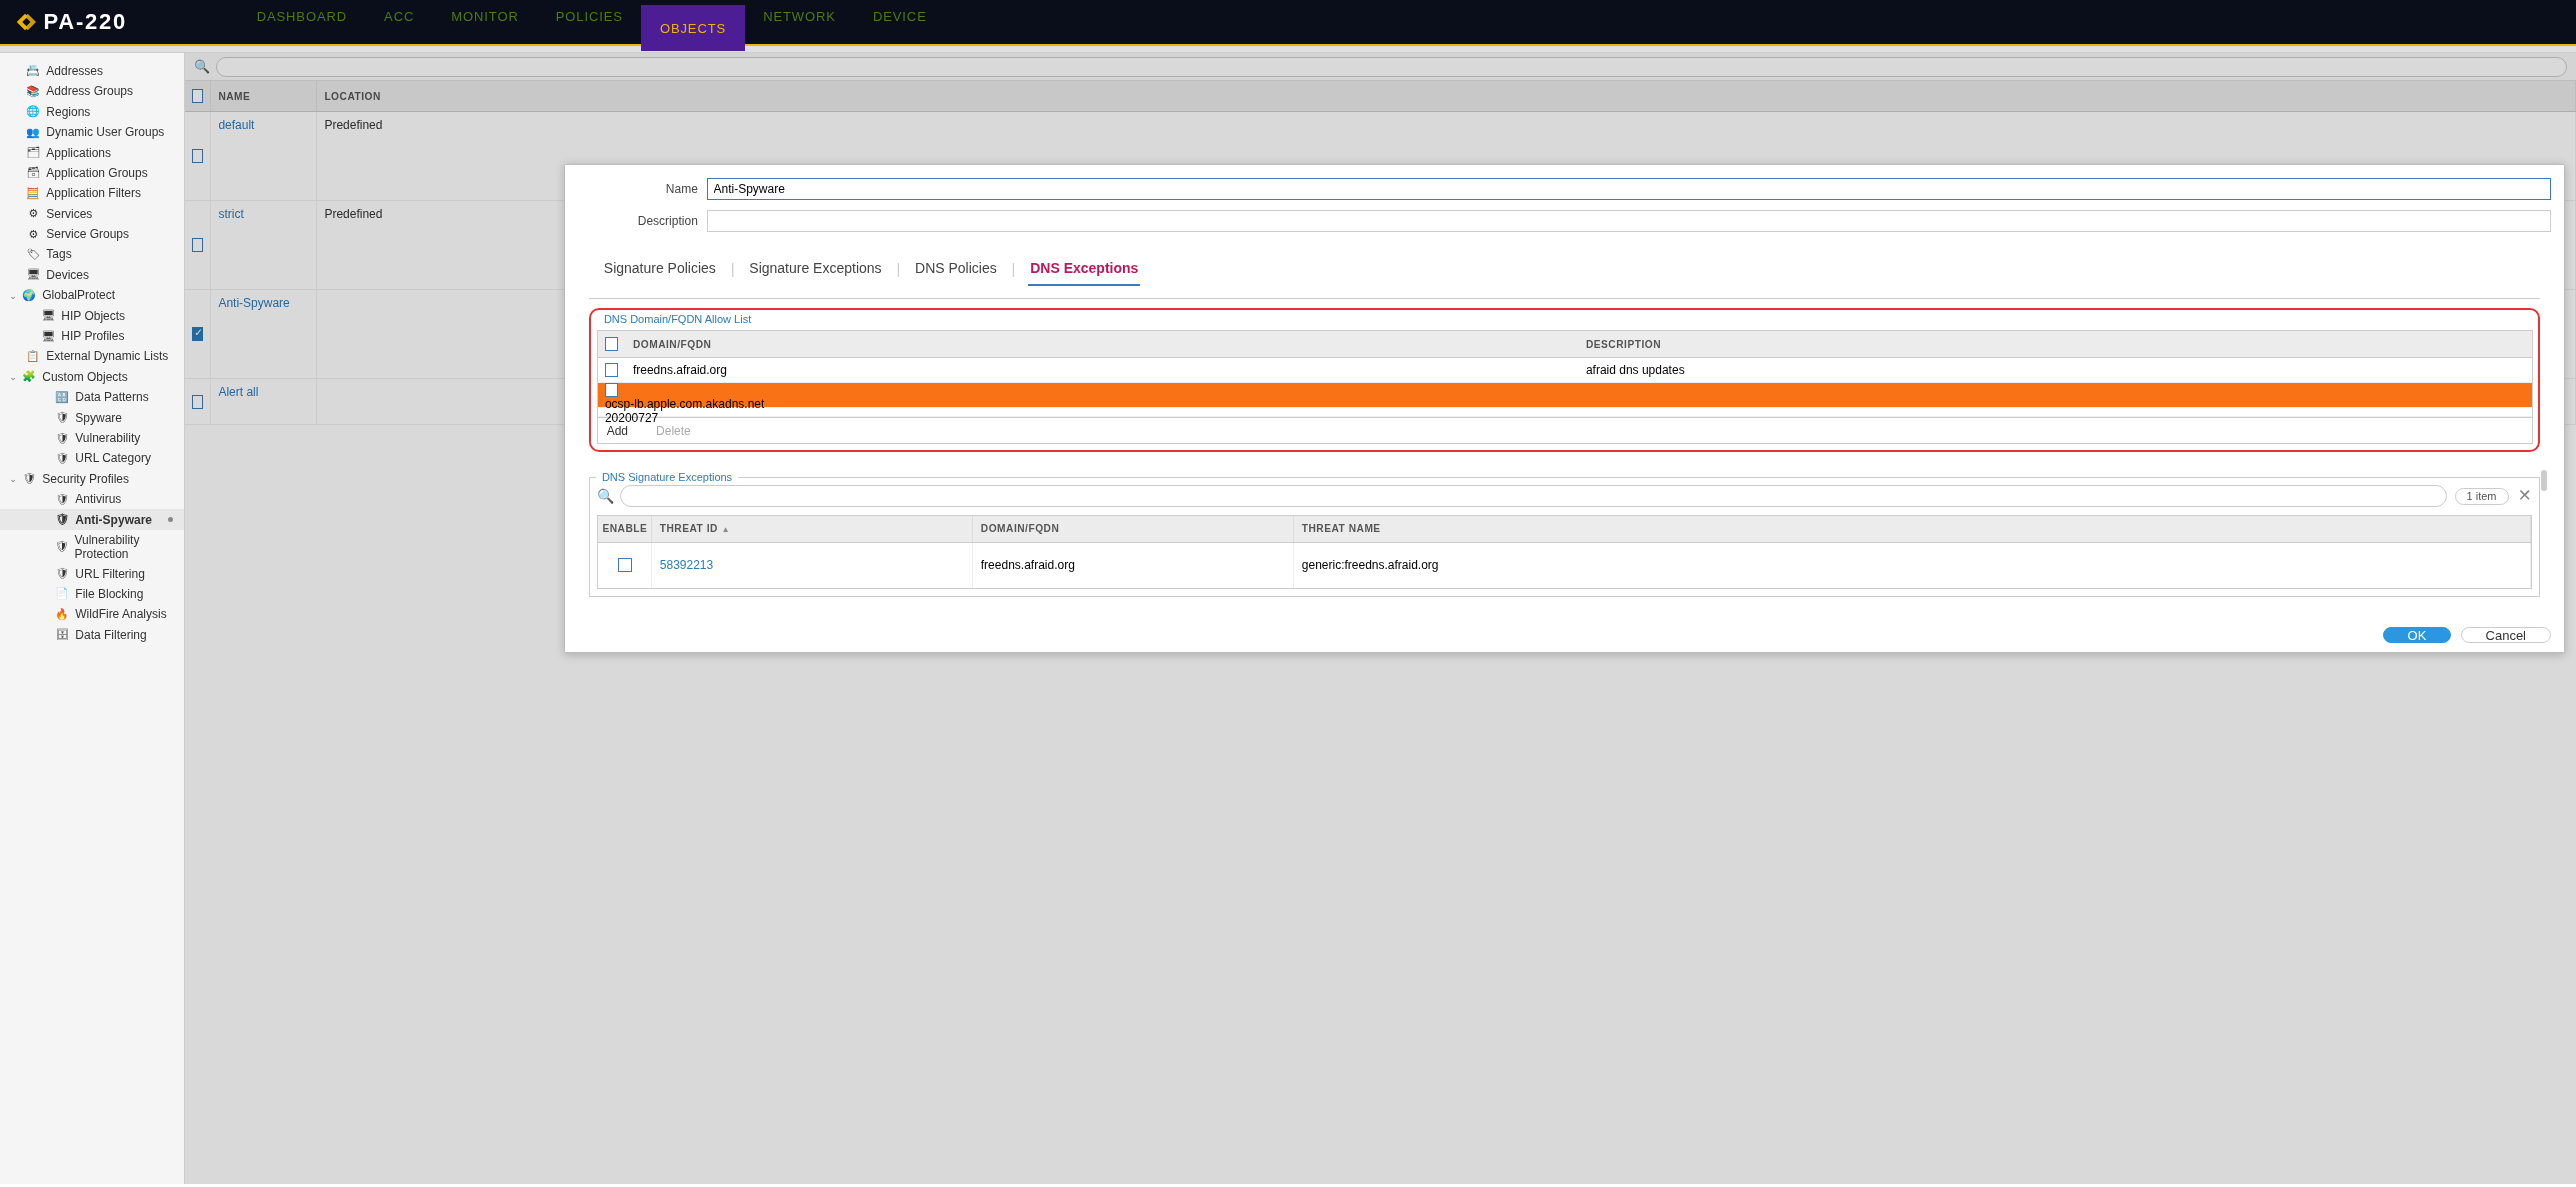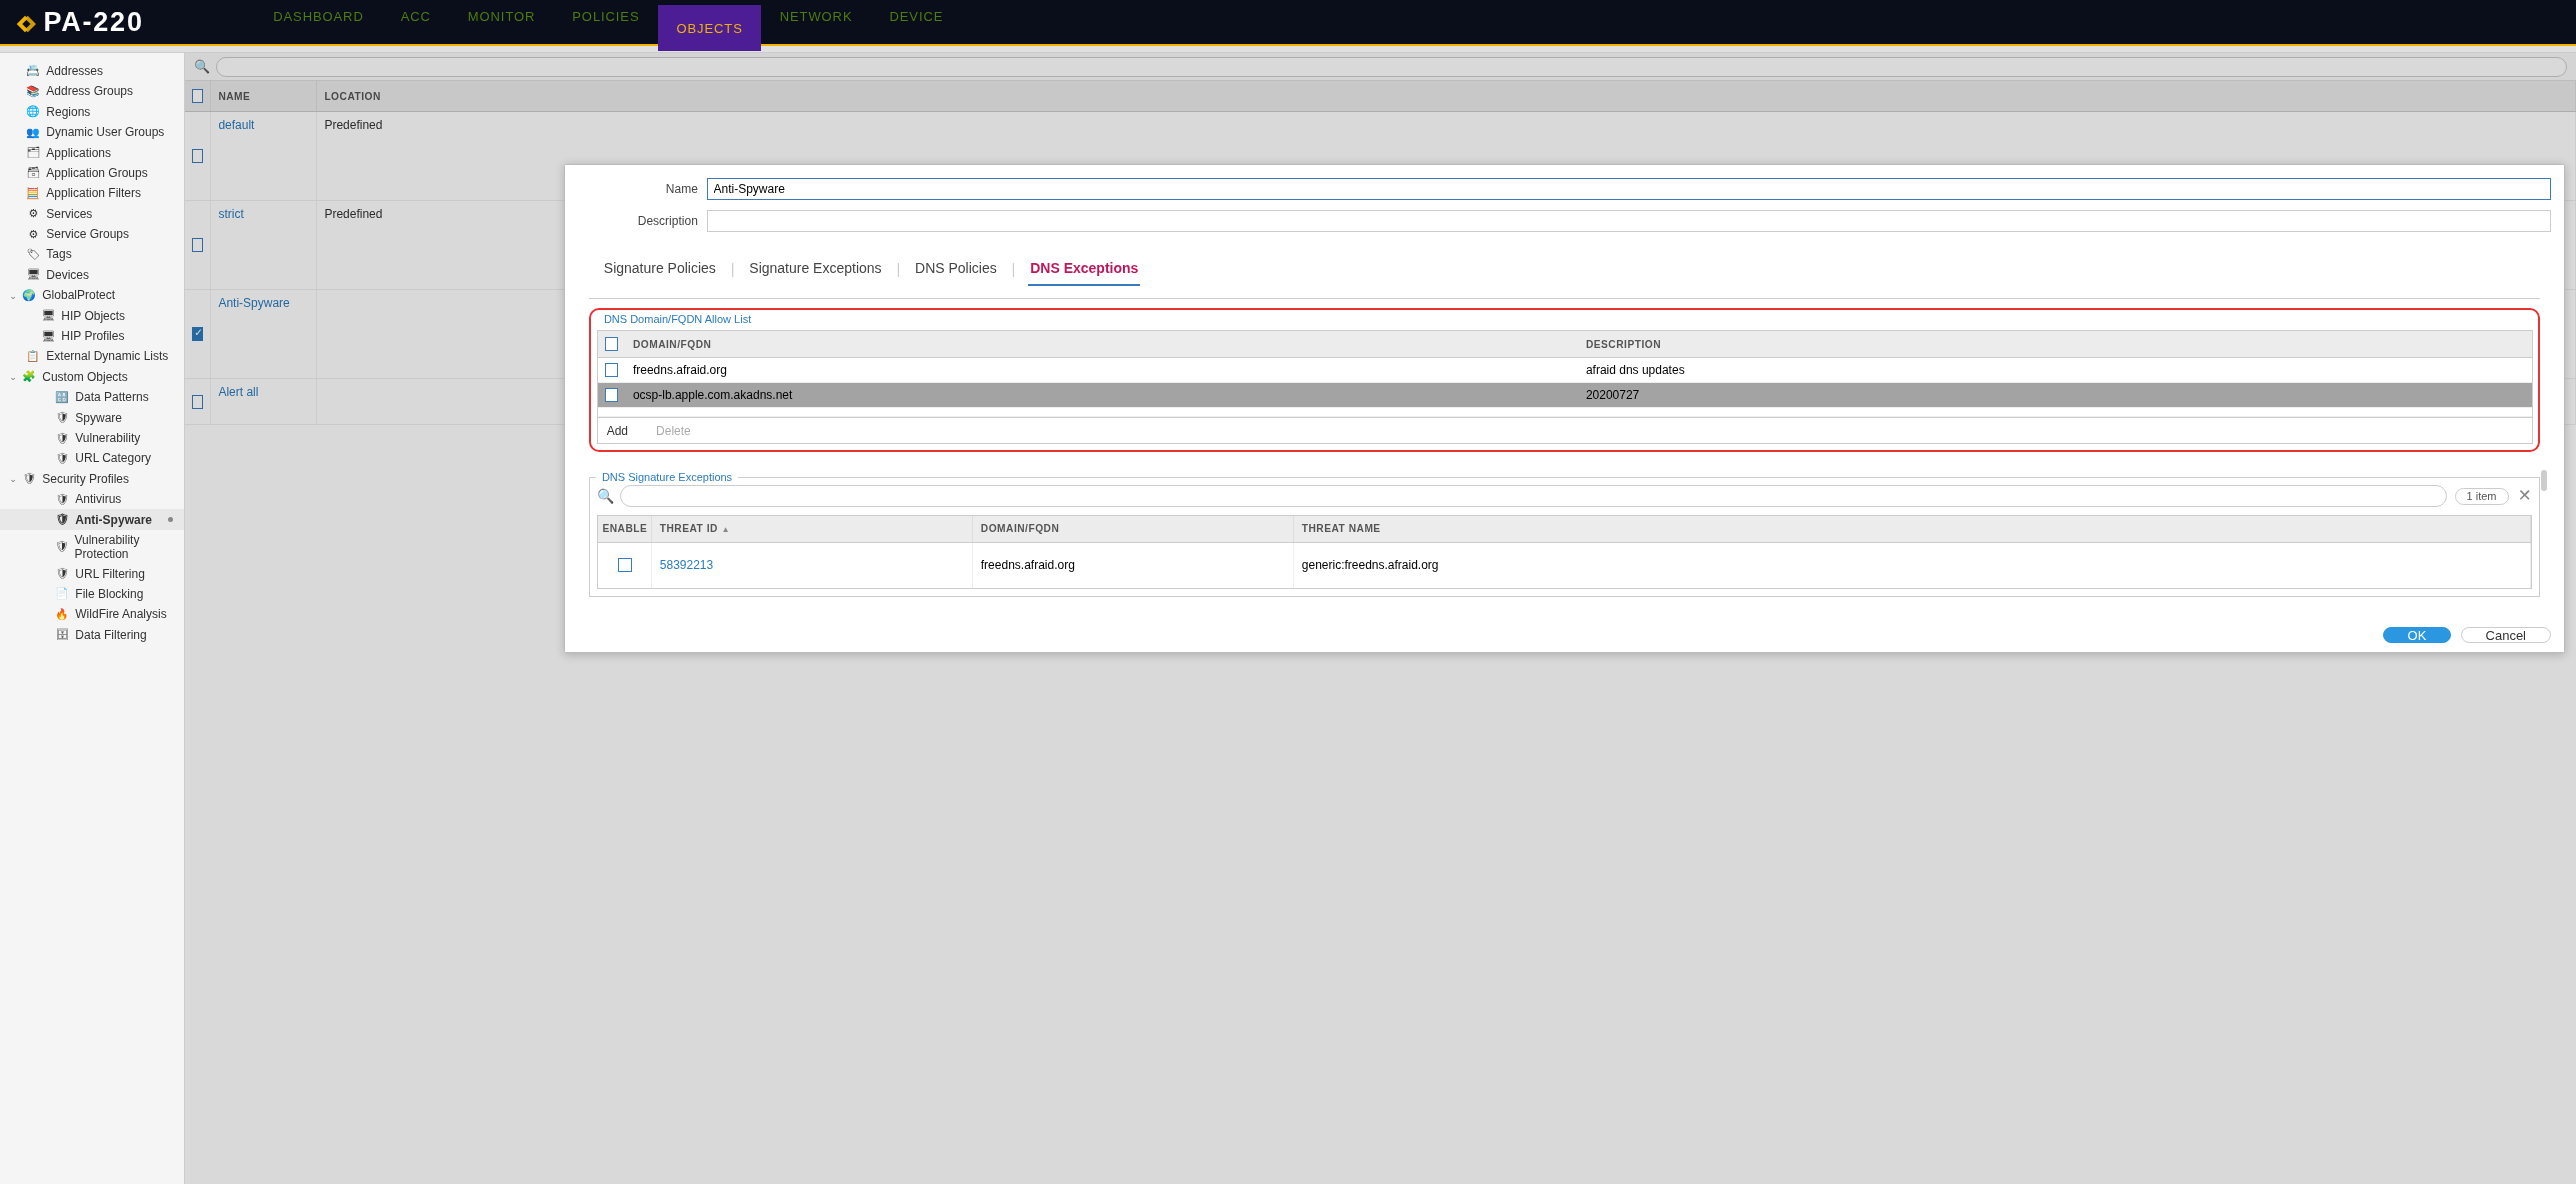--- a/index.html
+++ b/index.html
@@ -1,20 +1,20 @@
 <!DOCTYPE html>
 <html style="font-size:14.8px"><head>
 <meta charset="utf-8">
 <style>
 * { box-sizing: border-box; margin: 0; padding: 0; font-family: Arial, Helvetica, sans-serif; }
 body { background: #fff; overflow: hidden; }
 
 
 .topbar { height: 46px; background: #0a0e1a; display: flex; align-items: center; padding: 0 14px; border-bottom: 2.8px solid #f0b400; }
-.logo { display: flex; align-items: center; color: #fff; font-size: 27px; font-weight: bold; letter-spacing: 1.8px; }
+.logo { display: flex; align-items: center; color: #fff; font-size: 22px; font-weight: bold; letter-spacing: 1.8px; }
 .logo-icon { width: 22px; height: 22px; margin-right: 7.4px; }
 .logo-icon svg { width: 100%; height: 100%; }
 .topnav { display: flex; margin-left: 111px; }
 .topnav-item { color: #4d7c0f; padding: 0 18.5px; font-size: 13px; letter-spacing: 0.9px; cursor: pointer; height: 46px; display: flex; align-items: center; }
 .topnav-item.active { color: #f0b400; background: #4c1d95; margin-top: 12px; }
 
 .sub-header { height: 7.4px; background: #e0e0e0; border-bottom: 0.9px solid #ccc; }
 
 
 .main { display: flex; height: calc(100vh - 56px); }
@@ -67,21 +67,21 @@
 .modal-tab.active { font-weight: bold; border-bottom: 2.8px solid #3b7bbd; color: #be185d; }
 .tab-sep { color: #ccc; align-self: center; }
 
 .panel { border: 2.8px solid #e73232; border-radius: 10px; margin: 9.2px 11px 0; padding-bottom: 0; }
 .panel-title { font-size: 11px; color: #2a7bbd; padding: 1.8px 5.5px; background: #fff; display: inline-block; margin-left: 7.4px; margin-top: -7.4px; position: relative; }
 .panel-wrap { border: 0.9px solid #ccc; margin: 3.7px 5.5px 5.5px; border-top: none; }
 .panel-head { display: flex; background: #ececec; height: 28px; border-top: 0.9px solid #ccc; border-bottom: 0.9px solid #ccc; font-size: 10.2px; font-weight: bold; color: #555; letter-spacing: 0.5px; }
 .panel-head .pcell { display: flex; align-items: center; padding: 0 7.4px; }
 .panel-row { display: flex; height: 25px; border-bottom: 0.9px solid #eee; font-size: 12px; }
 .panel-row .pcell { display: flex; align-items: center; padding: 0 7.4px; }
-.panel-row.alt { background: #a3a3a3; }
+.panel-row.alt { background: #f97316; flex-direction: column; }
 .pcell.chkcol { width: 28px; justify-content: center; }
 .pcell.domain { flex: 1; }
 .pcell.desc { flex: 1; }
 .panel-actions { display: flex; padding: 5.5px 9.2px; gap: 28px; font-size: 12px; border-top: 0.9px solid #ccc; }
 .panel-actions .act { color: #333; cursor: pointer; }
 .panel-actions .act.disabled { color: #aaa; }
 
 .panel2 { margin: 9.2px 11px 0; }
 .panel2-title { font-size: 11px; color: #2a7bbd; padding: 0 5.5px; margin-left: 7.4px; background: #fff; display: inline-block; position: relative; top: 7.4px; }
 .panel2-inner { border: 0.9px solid #ccc; padding: 7.4px 7.4px; }

